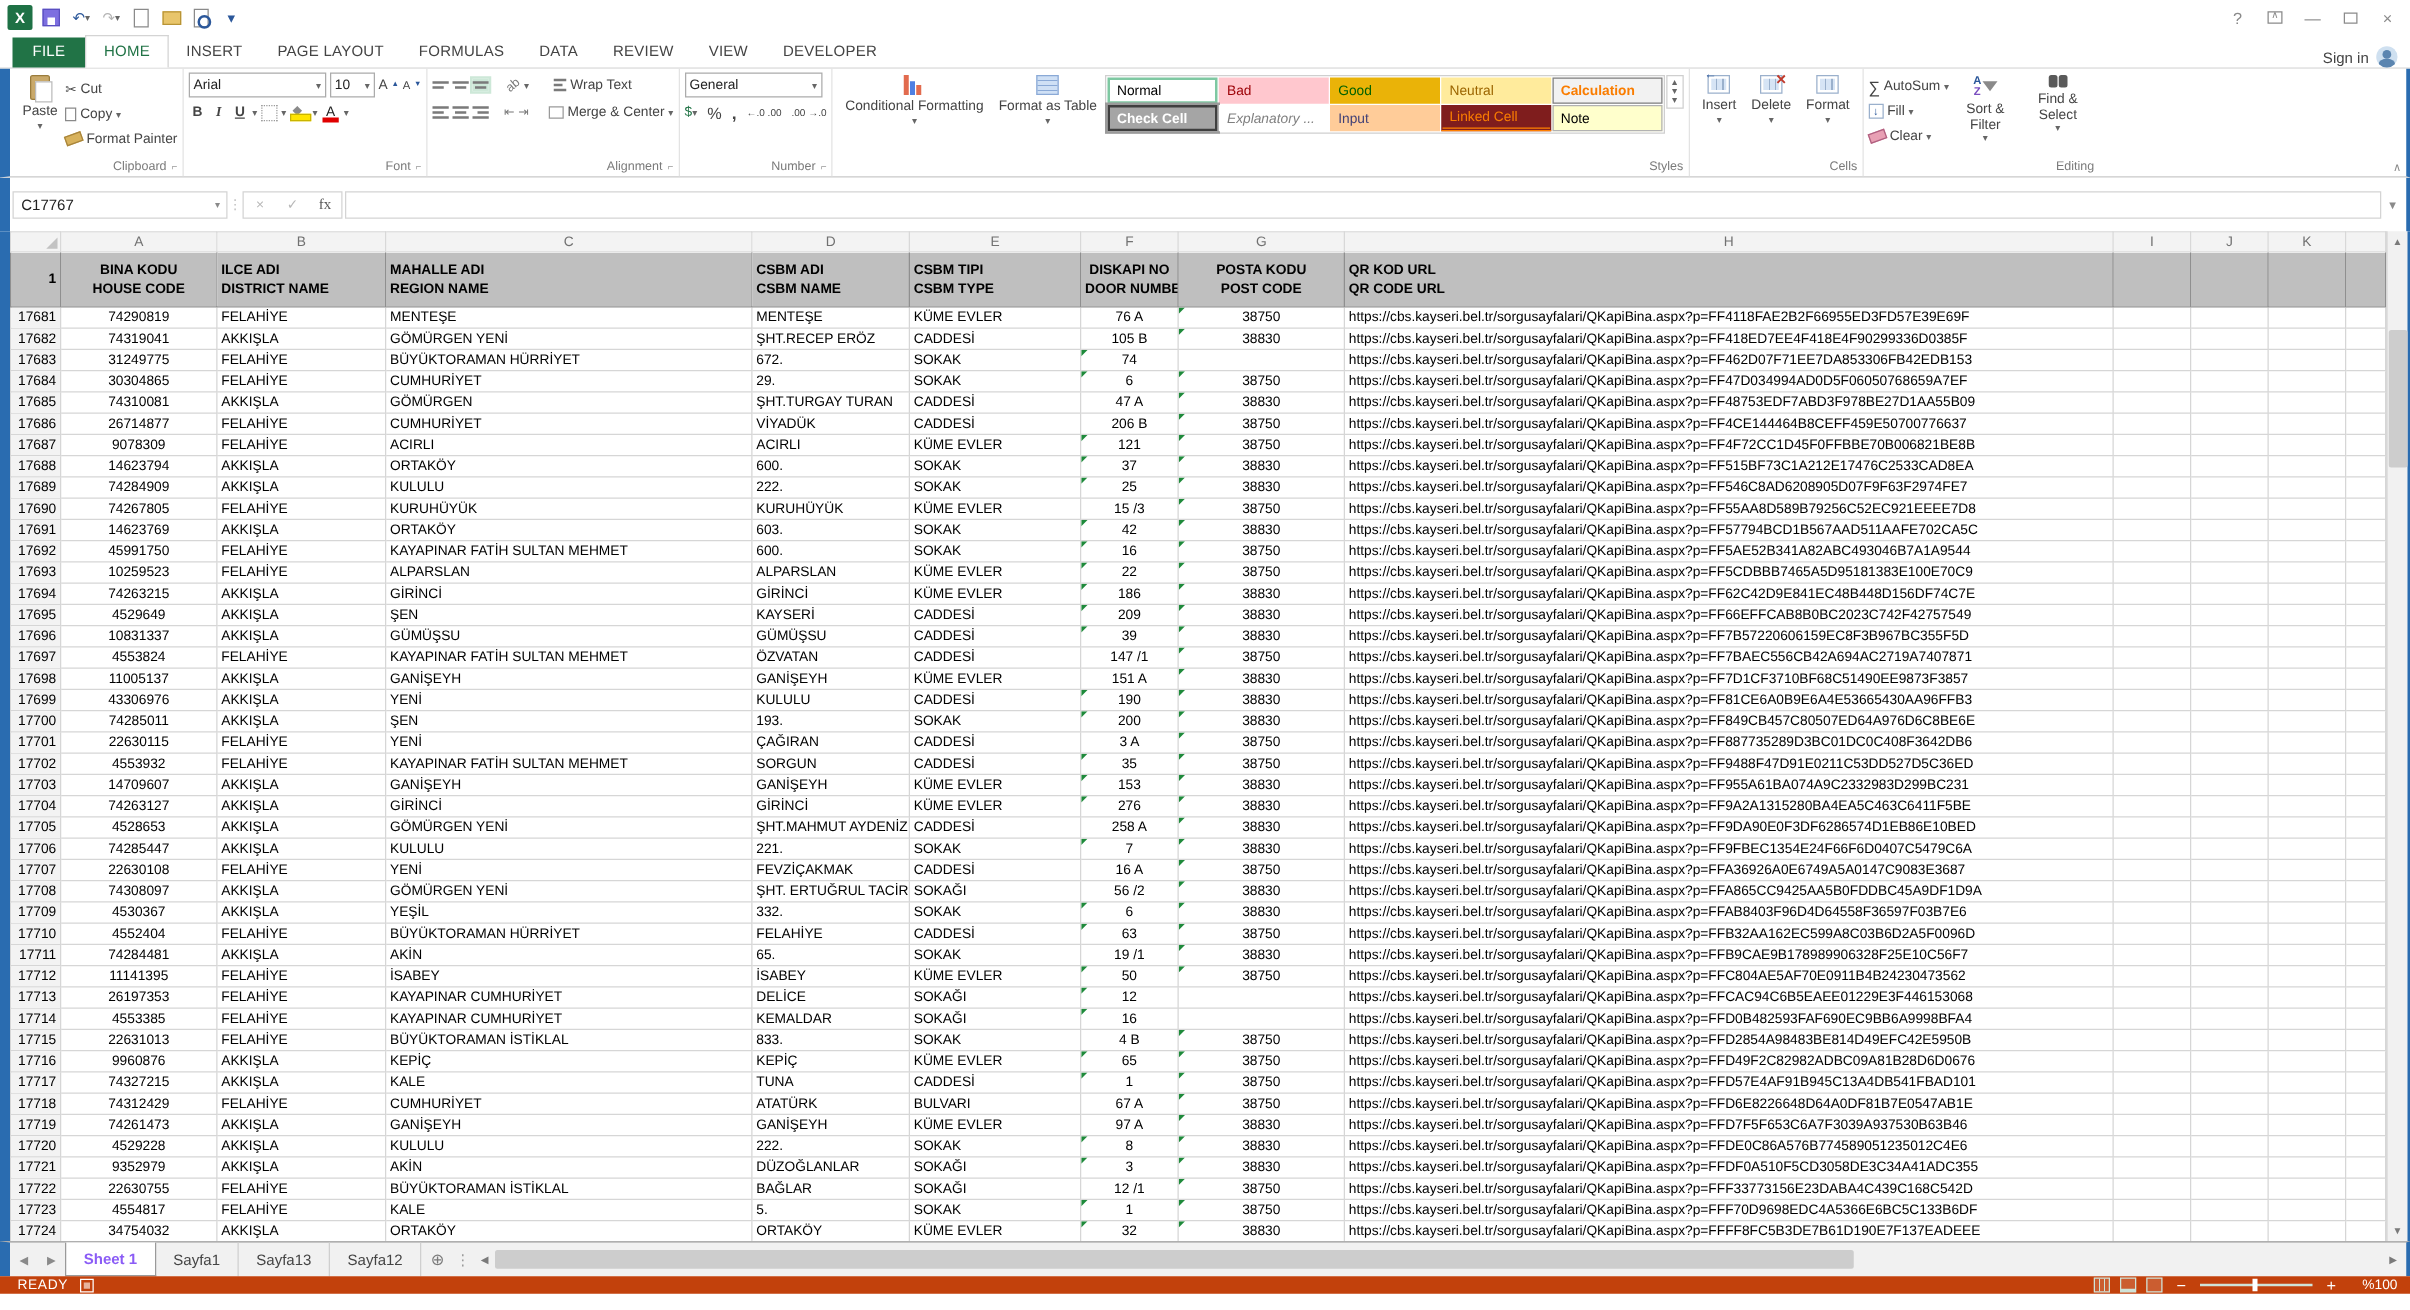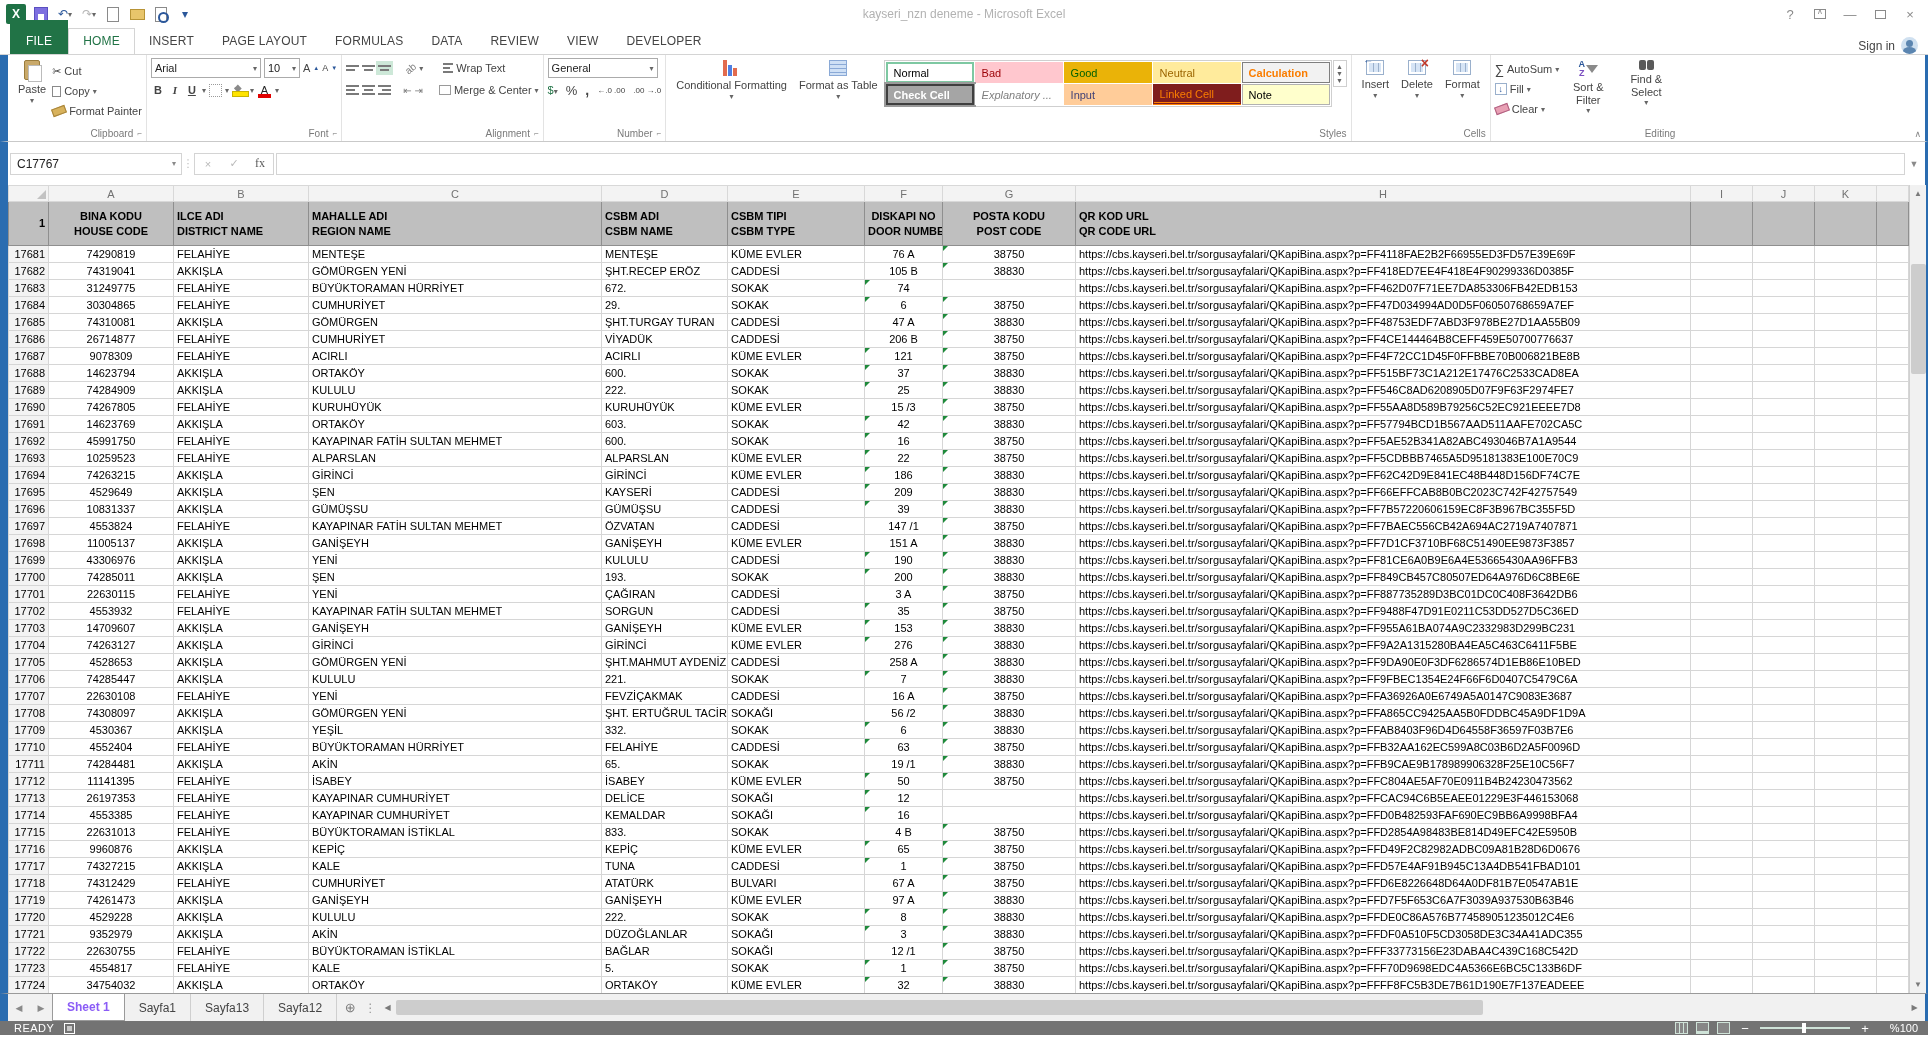--- a/index.html
+++ b/index.html
@@ -21,21 +21,21 @@
   .title-text { position:absolute; left:0; right:0; text-align:center; color:#b2b2b2; font-size:12px; pointer-events:none; }
   .wincontrols { margin-left:auto; display:flex; align-items:center; gap:2px; padding-right:4px; }
   .wc { width:28px; height:22px; display:flex; align-items:center; justify-content:center; color:#8a8a8a; font-size:13px; }
   .wc-box { width:11px; height:9px; border:1px solid #8a8a8a; }
   .wc-ribbonopt { width:12px; height:10px; border:1px solid #8a8a8a; position:relative; }
   .wc-ribbonopt::after{ content:"∧"; position:absolute; left:2px; top:-3px; font-size:8px; color:#8a8a8a; }
 
   
   .tabrow { height:27px; background:#fff; display:flex; align-items:flex-end; border-bottom:1px solid #d4d4d4; position:relative; }
   .rtab { padding:5px 14px 6px; font-size:12px; color:#444; letter-spacing:.2px; }
-  .rtab.file { background:#217346; color:#fff; padding:14px 16px 6px; margin-left:10px; }
+  .rtab.file { background:#217346; color:#fff; padding:4px 16px 6px; margin-left:10px; }
   .rtab.active { background:#fff; color:#217346; border:1px solid #d4d4d4; border-bottom:none; }
   .signin { margin-left:auto; display:flex; align-items:center; gap:6px; padding-right:10px; font-size:12px; color:#444; }
   .avatar { width:17px; height:17px; border-radius:50%; background:#cfe0f0; position:relative; overflow:hidden; }
   .avatar::before { content:""; position:absolute; left:5px; top:3px; width:7px; height:7px; border-radius:50%; background:#5b85b0; }
   .avatar::after { content:""; position:absolute; left:2px; top:10px; width:13px; height:8px; border-radius:50% 50% 0 0; background:#5b85b0; }
 
   
   .ribbonwrap { height:87px; background:#fff; border-left:8px solid #2a6cb0; border-right:3px solid #2a6cb0; border-bottom:1px solid #c9c9c9; display:flex; position:relative; }
   .rgroup { display:flex; flex-direction:column; border-right:1px solid #e3e3e3; padding:2px 4px 0; }
   .rgroup-body { flex:1; display:flex; align-items:flex-start; }
@@ -130,21 +130,21 @@
   .stab { padding:0 14px; display:flex; align-items:center; color:#444; border-right:1px solid #cfcfcf; }
   .stab.active { background:#fff; color:#8b5cf6; font-weight:bold; border:1px solid #9a9a9a; border-top:none; }
   .addsheet { width:26px; display:flex; align-items:center; justify-content:center; color:#7a7a7a; font-size:13px; }
   .hsplit { width:14px; display:flex; align-items:center; justify-content:center; color:#9a9a9a; }
   .hscroll { flex:1; display:flex; align-items:center; margin:3px 2px; }
   .hs-btn { width:17px; height:17px; background:#f1f1f1; color:#7a7a7a; font-size:8px; display:flex; align-items:center; justify-content:center; }
   .hs-track { flex:1; height:17px; background:#f1f1f1; position:relative; }
   .hs-thumb { position:absolute; left:0; top:1px; width:72%; height:15px; background:#cdcdcd; border-radius:2px; }
 
   
-  .statusbar { height:14px; background:#737373; color:#fff; display:flex; align-items:center; font-size:11px; }
+  .statusbar { height:14px; background:#c2410c; color:#fff; display:flex; align-items:center; font-size:11px; }
   .mode { padding:0 10px 0 14px; letter-spacing:.5px; }
   .macroic { width:11px; height:11px; border:1px solid #fff; position:relative; }
   .macroic::after { content:""; position:absolute; inset:2px; background:#fff; opacity:.6; }
   .sb-right { margin-left:auto; display:flex; align-items:center; gap:8px; padding-right:10px; }
   .viewic { width:13px; height:12px; border:1px solid #cfe3d8; background:rgba(255,255,255,.15); }
   .viewic.grid { background:repeating-linear-gradient(90deg,transparent 0 3px,#cfe3d8 3px 4px),rgba(255,255,255,.15); }
   .viewic.pl { border-bottom-width:3px; }
   .zoomminus,.zoomplus { width:14px; text-align:center; font-size:13px; }
   .zoomtrack { width:90px; height:2px; background:#cfe3d8; position:relative; }
   .zoomthumb { position:absolute; left:42px; top:-4px; width:4px; height:10px; background:#fff; }
@@ -173,21 +173,20 @@
           <span class="newdoc"></span>
         </span>
       <span class="qicon">
           <span class="folder"></span>
         </span>
       <span class="qicon">
           <span class="preview"></span>
         </span>
       <span class="qicon">▾</span>
     </div>
-    <div class="title-text">kayseri_nzn deneme - Microsoft Excel</div>
     <div class="wincontrols">
       <span class="wc">?</span>
       <span class="wc">
           <span class="wc-ribbonopt"></span>
         </span>
       <span class="wc">—</span>
       <span class="wc">
           <span class="wc-box"></span>
         </span>
       <span class="wc">×</span>

